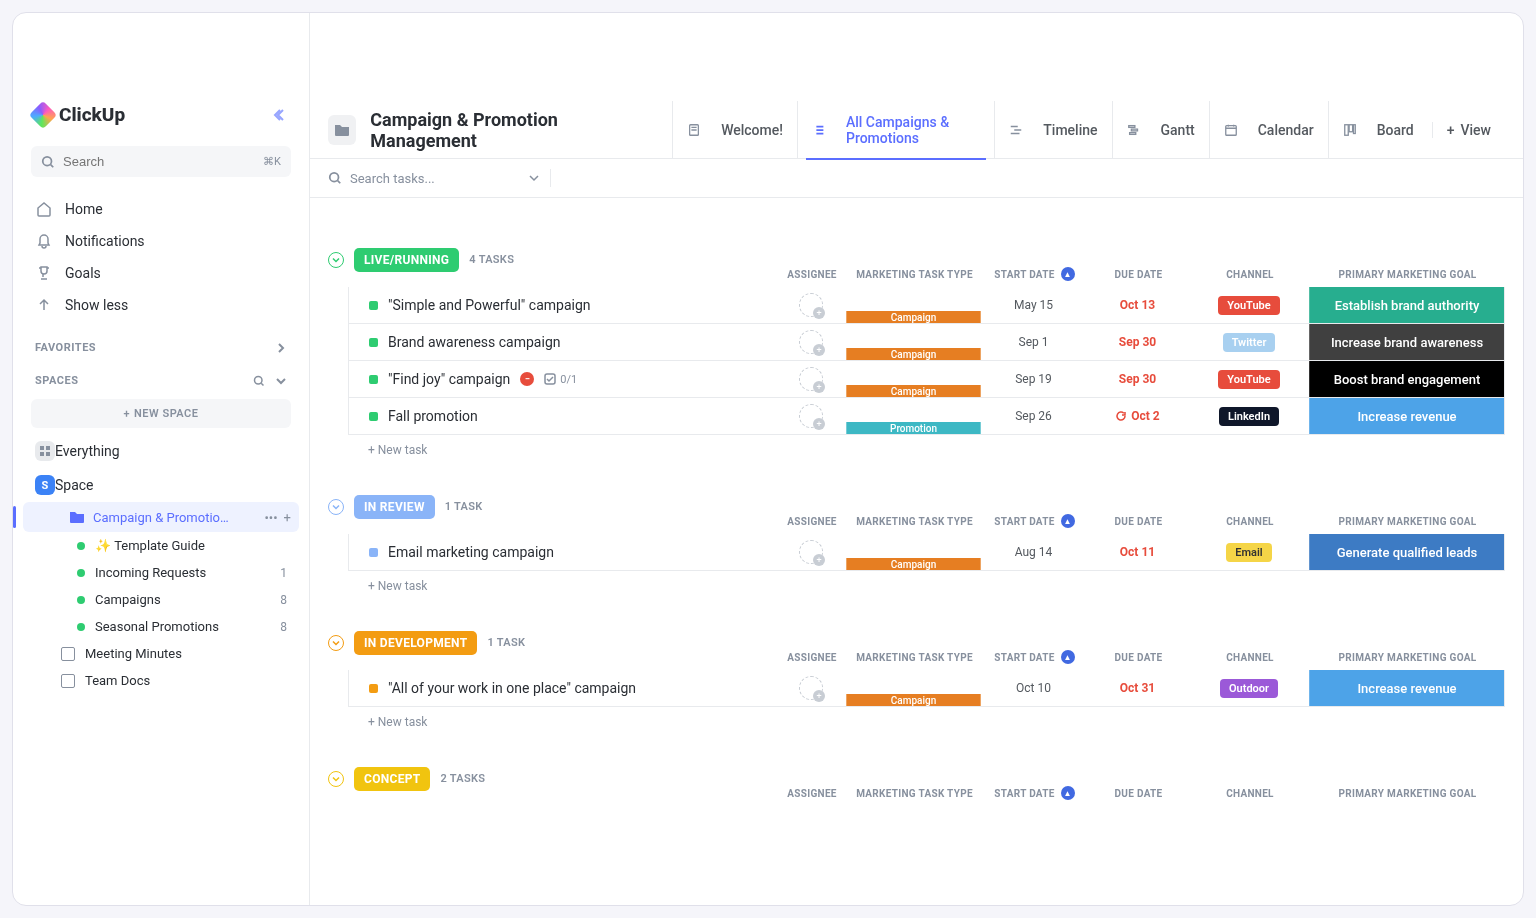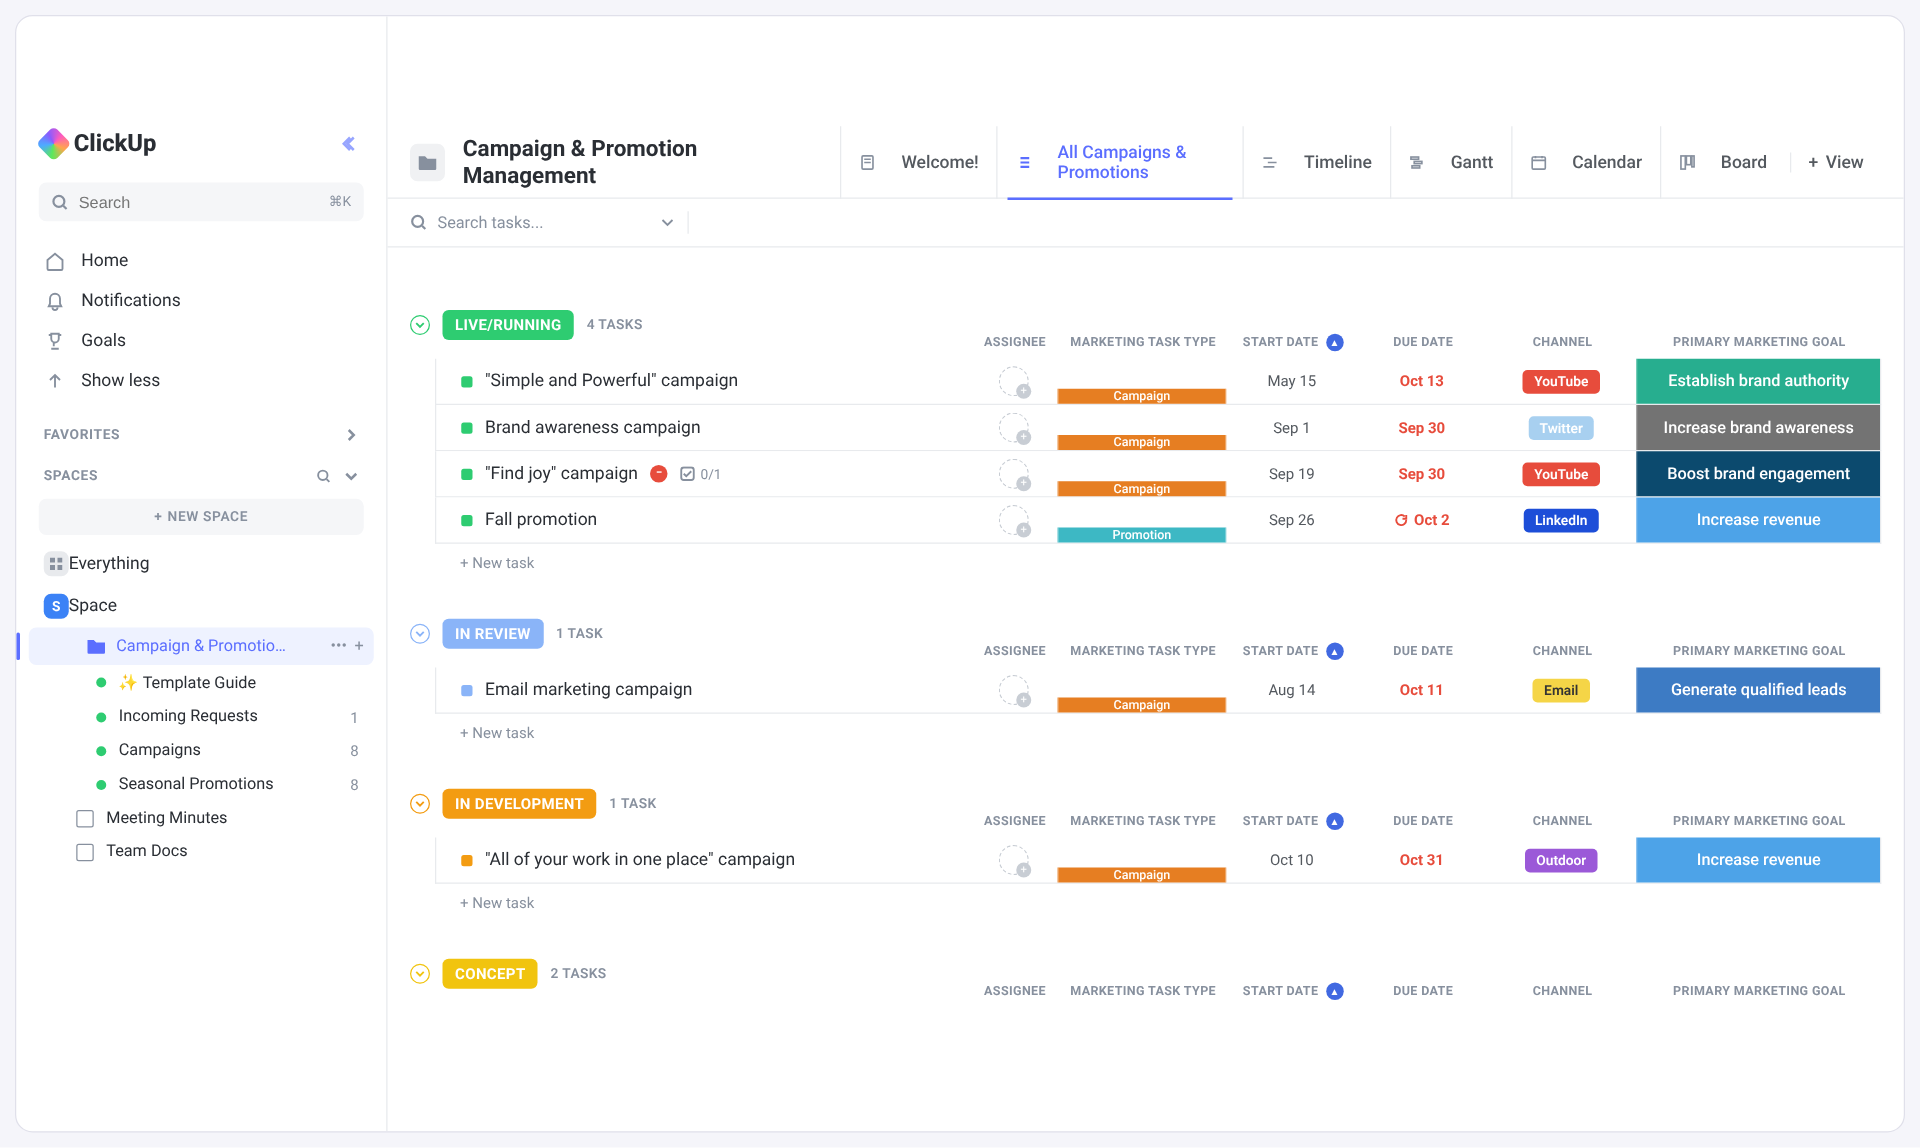--- a/index.html
+++ b/index.html
@@ -347,61 +347,61 @@
       </div>
       <div class="assignee-cell">
               <span class="avatar-add"></span>
             </div>
       <div class="type-cell" style="background:#e67e22">Campaign</div>
       <div class="date-cell">Sep 1</div>
       <div class="due-cell due-red">Sep 30</div>
       <div class="channel-cell">
               <span class="channel-pill" style="background:#a8d0f0;">Twitter</span>
             </div>
-      <div class="goal-cell" style="background:#737373">Increase brand awareness</div>
+      <div class="goal-cell" style="background:#404040">Increase brand awareness</div>
           </div>
           <div class="task-row">
       <div class="task-name-cell">
         <span class="status-sq" style="background:#2ecc71"></span>
         <span>"Find joy" campaign</span>
         <span class="block-icon">−</span>
               <span class="subtask-badge"><svg width="12" height="12" viewBox="0 0 12 12" fill="none" stroke="currentColor" stroke-width="1.5">
                   <rect x="1" y="1" width="10" height="10" rx="2"></rect>
                   <path d="M3 6l2 2 4-4"></path>
                 </svg>0/1</span>
       </div>
       <div class="assignee-cell">
               <span class="avatar-add"></span>
             </div>
       <div class="type-cell" style="background:#e67e22">Campaign</div>
       <div class="date-cell">Sep 19</div>
       <div class="due-cell due-red">Sep 30</div>
       <div class="channel-cell">
               <span class="channel-pill" style="background:#e74c3c;">YouTube</span>
             </div>
-      <div class="goal-cell" style="background:#0c4a6e">Boost brand engagement</div>
+      <div class="goal-cell" style="background:#000000">Boost brand engagement</div>
           </div>
           <div class="task-row">
       <div class="task-name-cell">
         <span class="status-sq" style="background:#2ecc71"></span>
         <span>Fall promotion</span>
 
       </div>
       <div class="assignee-cell">
               <span class="avatar-add"></span>
             </div>
       <div class="type-cell" style="background:#3db8c4">Promotion</div>
       <div class="date-cell">Sep 26</div>
       <div class="due-cell due-red"><span class="recur-icon">
                 <svg width="12" height="12" viewBox="0 0 12 12" fill="none" stroke="currentColor" stroke-width="1.5">
                   <path d="M10 6a4 4 0 11-1.2-2.8M10 2v3H7"></path>
                 </svg>
               </span>Oct 2</div>
       <div class="channel-cell">
-              <span class="channel-pill" style="background:#1d4ed8;">LinkedIn</span>
+              <span class="channel-pill" style="background:#0f172a;">LinkedIn</span>
             </div>
       <div class="goal-cell" style="background:#4da3e8">Increase revenue</div>
           </div>
           <div class="new-task-row">+ New task</div>
         </div>
         <div class="group">
           <div class="group-header">
     <span class="caret-circle" style="border-color:#8ab4f8;color:#8ab4f8">
       <svg width="8" height="8" viewBox="0 0 8 8" fill="none" stroke="currentColor" stroke-width="1.5">
                 <path d="M1 2.5L4 5.5 7 2.5"></path>

